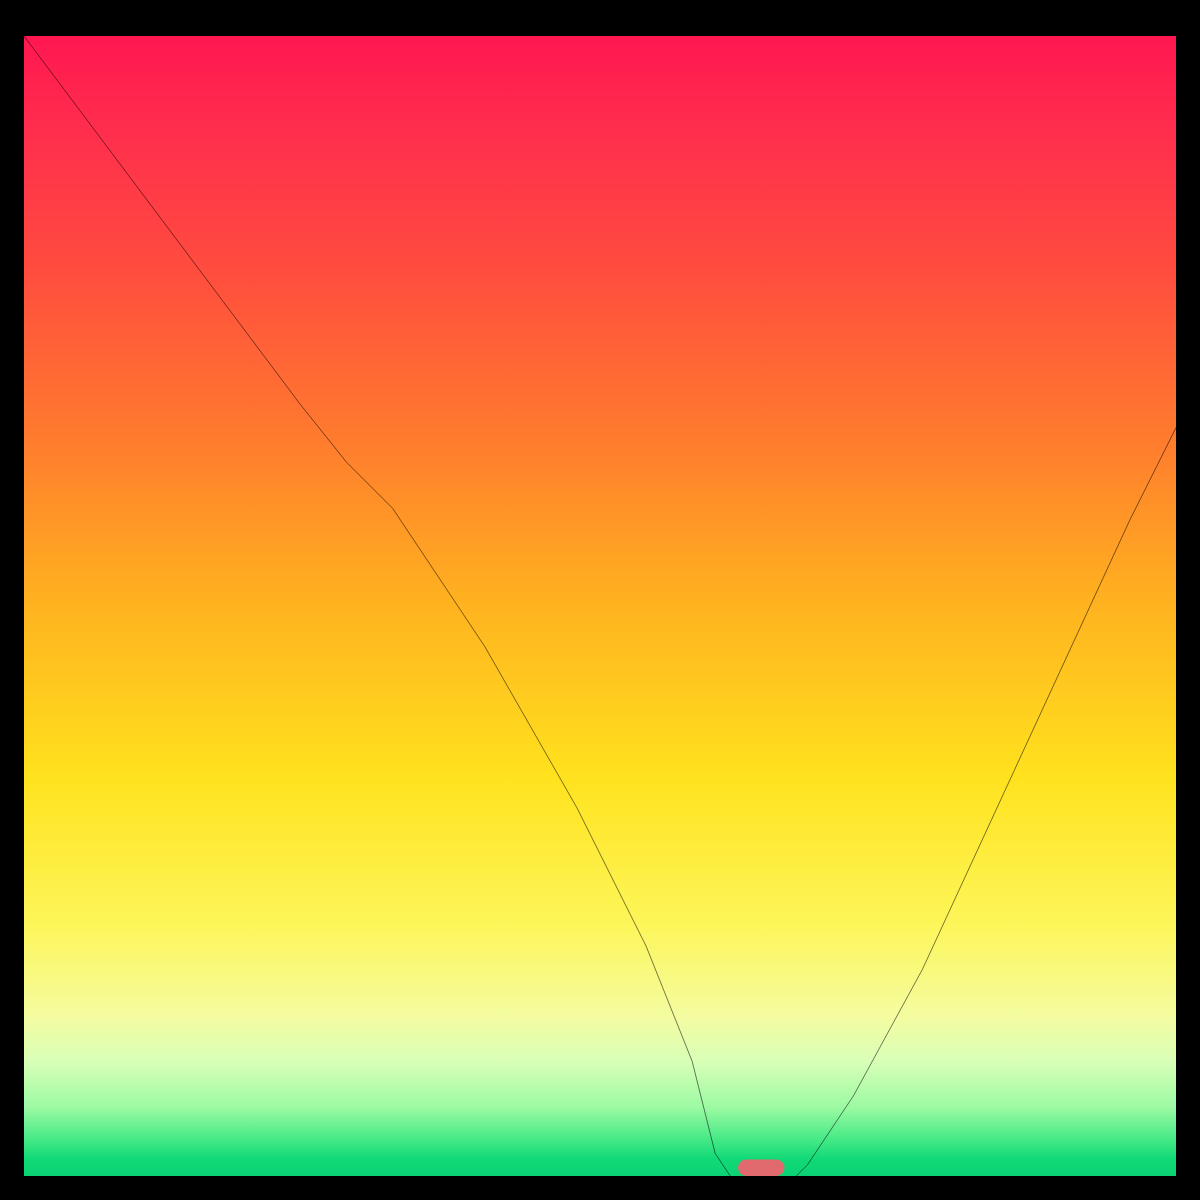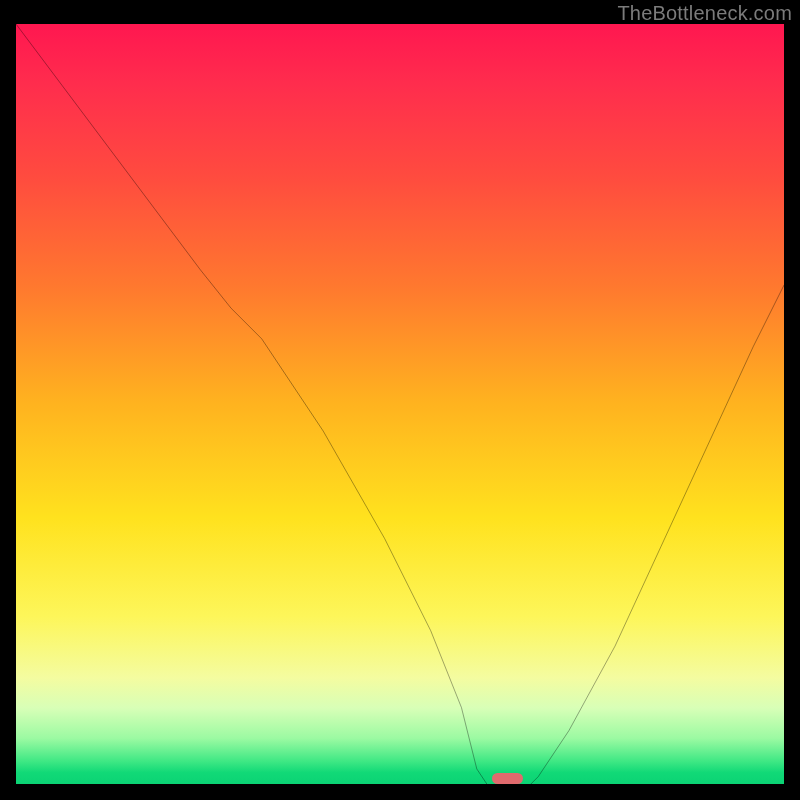--- a/index.html
+++ b/index.html
@@ -65,21 +65,20 @@
     background: #e06a6d;
     border-radius: 6px;
     z-index: 6;
   }
 </style>
 </head>
 <body>
 
 <div class="frame">
 
-  <div class="watermark">TheBottleneck.com</div>
 
   <div class="plot">
     <div class="gradient"></div>
 
     <svg class="curve" viewBox="0 0 100 100" preserveAspectRatio="none">
       <path fill="none" stroke="#000" stroke-width="0.35" stroke-linecap="round" vector-effect="non-scaling-stroke" d="M0.00 0.00 L6.00 8.00 L12.00 16.00 L18.00 24.00 L24.00 32.00 L28.00 37.00 L32.00 41.00 L40.00 53.00 L48.00 67.00 L54.00 79.00 L58.00 89.00 L60.00 97.00 L62.00 100.00 L64.00 100.00 L66.00 100.00 L68.00 98.00 L72.00 92.00 L78.00 81.00 L84.00 68.00 L90.00 55.00 L96.00 42.00 L100.00 34.00"></path>
     </svg>
 
     <div class="marker" style="left:62%;width:4%;bottom:0;height:1.4%;"></div>
   </div>

